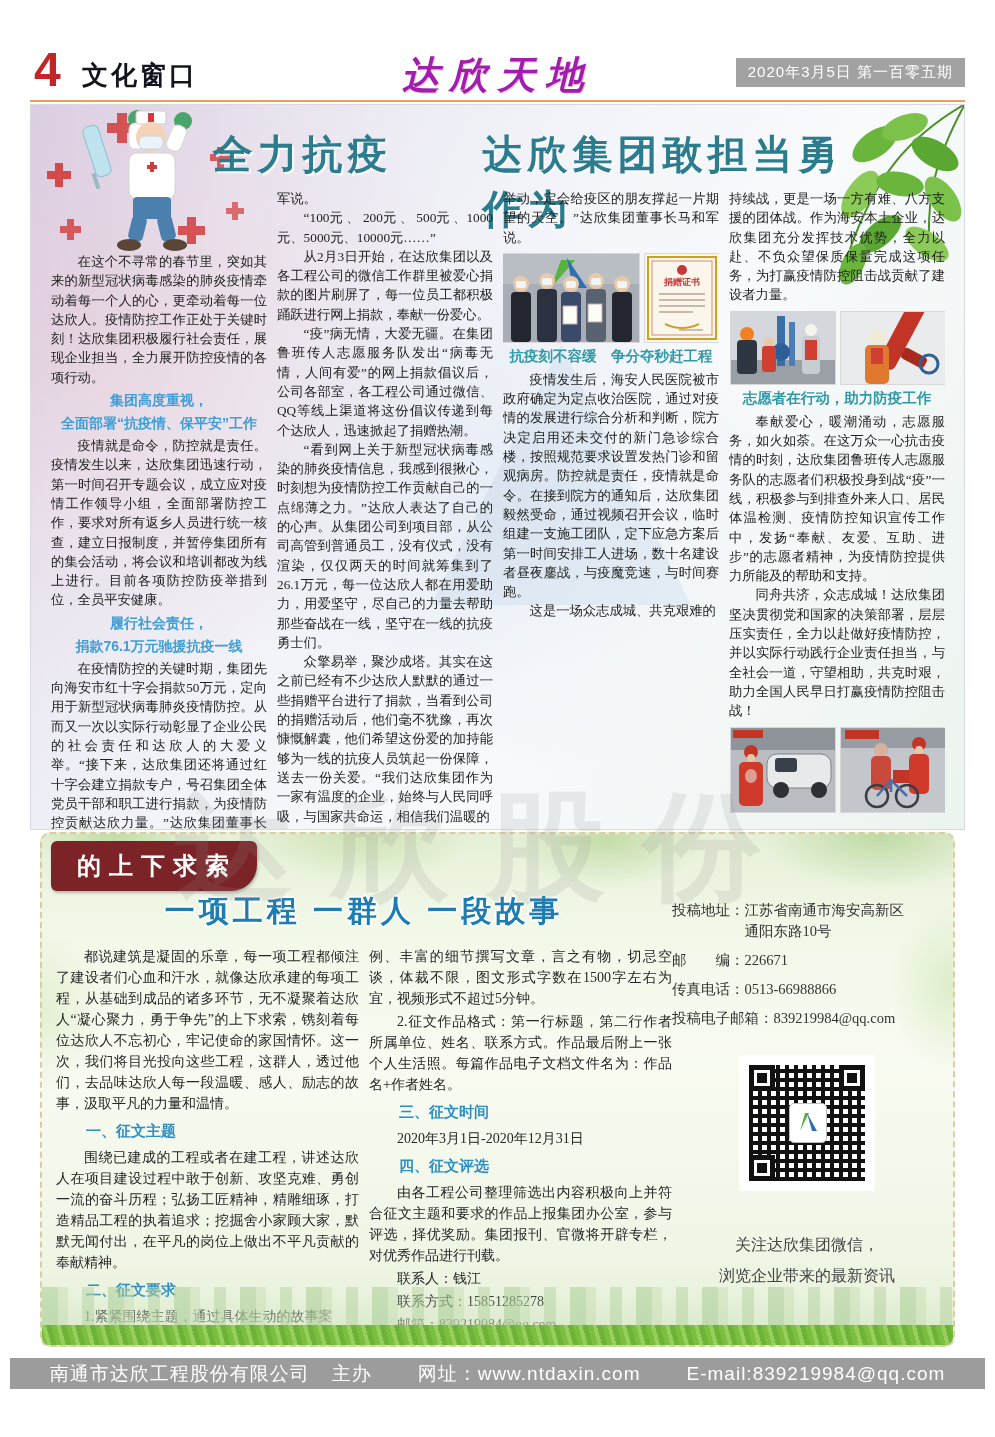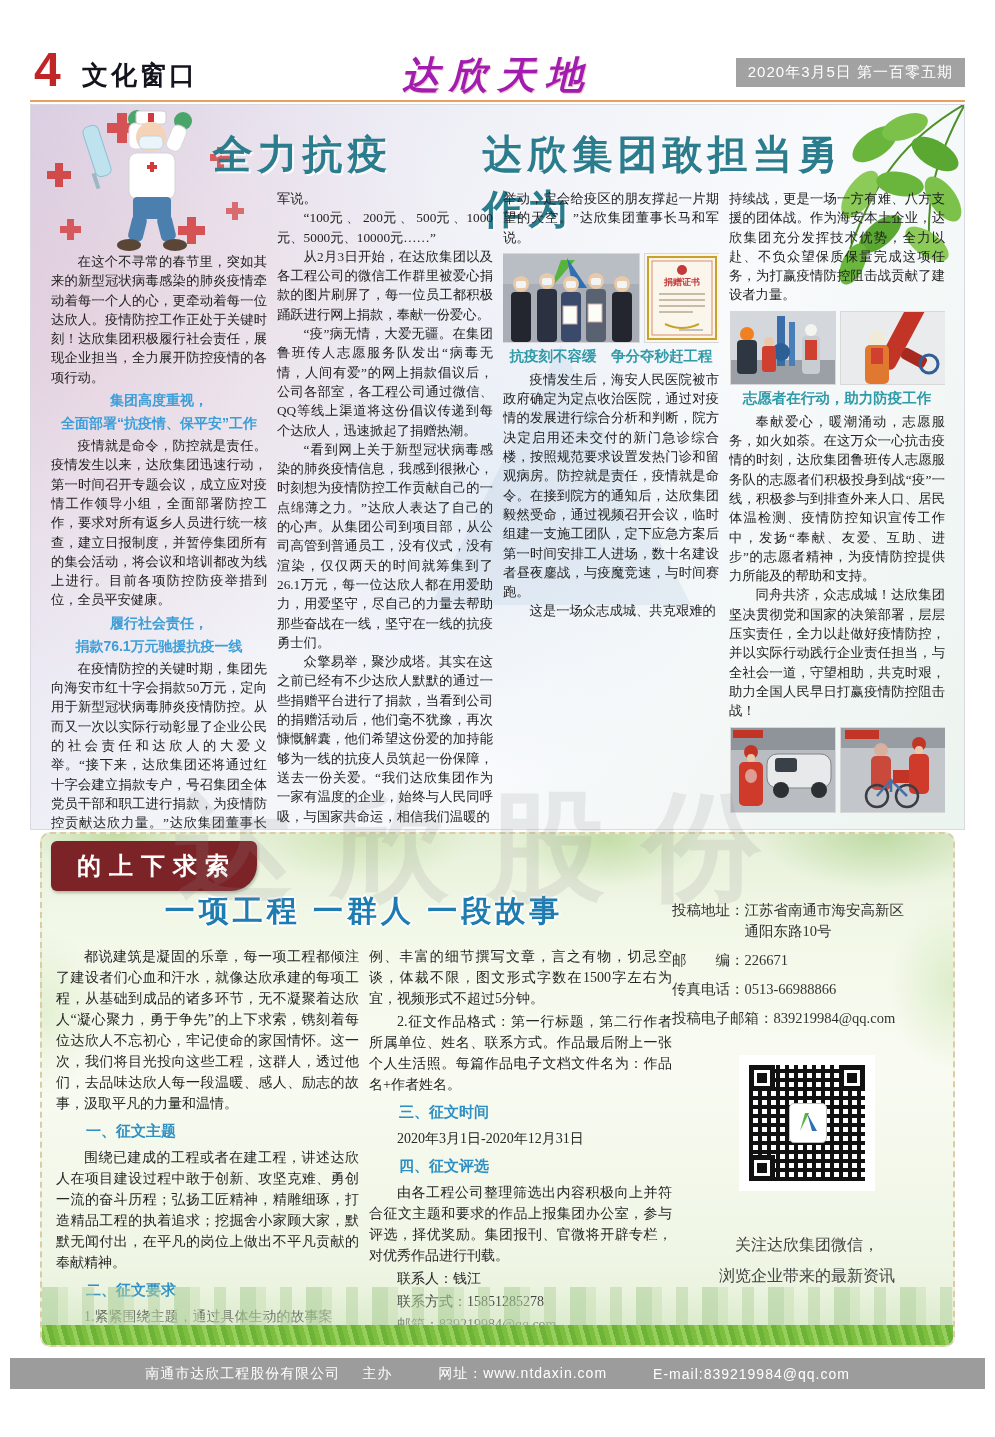--- a/index.html
+++ b/index.html
@@ -95,21 +95,21 @@
   .grass{position:absolute;left:0;right:0;bottom:0;height:58px;
       background:
         repeating-linear-gradient(90deg,rgba(170,205,150,.55) 0 16px,rgba(195,220,175,.45) 16px 26px,transparent 26px 40px,rgba(180,210,160,.5) 40px 52px,transparent 52px 66px),
         linear-gradient(180deg,transparent 0%,rgba(210,230,195,.5) 60%);}
   .grass::after{content:"";position:absolute;left:0;right:0;bottom:0;height:20px;
       background:
         repeating-linear-gradient(75deg,#7cbf3f 0 5px,#97cf5d 5px 9px,#6db337 9px 14px),
         linear-gradient(180deg,#8cc94c,#6fb23a);}
   
   .foot{position:absolute;top:1358px;left:10px;width:975px;height:31px;background:#9c9c9c;
-      color:#fff;font-family:"Liberation Sans","DejaVu Sans",sans-serif;font-size:14px;
+      color:#fff;font-family:"Liberation Sans","DejaVu Sans",sans-serif;font-size:19px;
       display:flex;align-items:center;justify-content:center;gap:46px;letter-spacing:1px;}
   .foot .grp{display:flex;gap:22px;}
 </style>
 </head>
 <body>
 
 <div class="page">
 
   <div class="hdr">
     <span class="pgnum">4</span>

